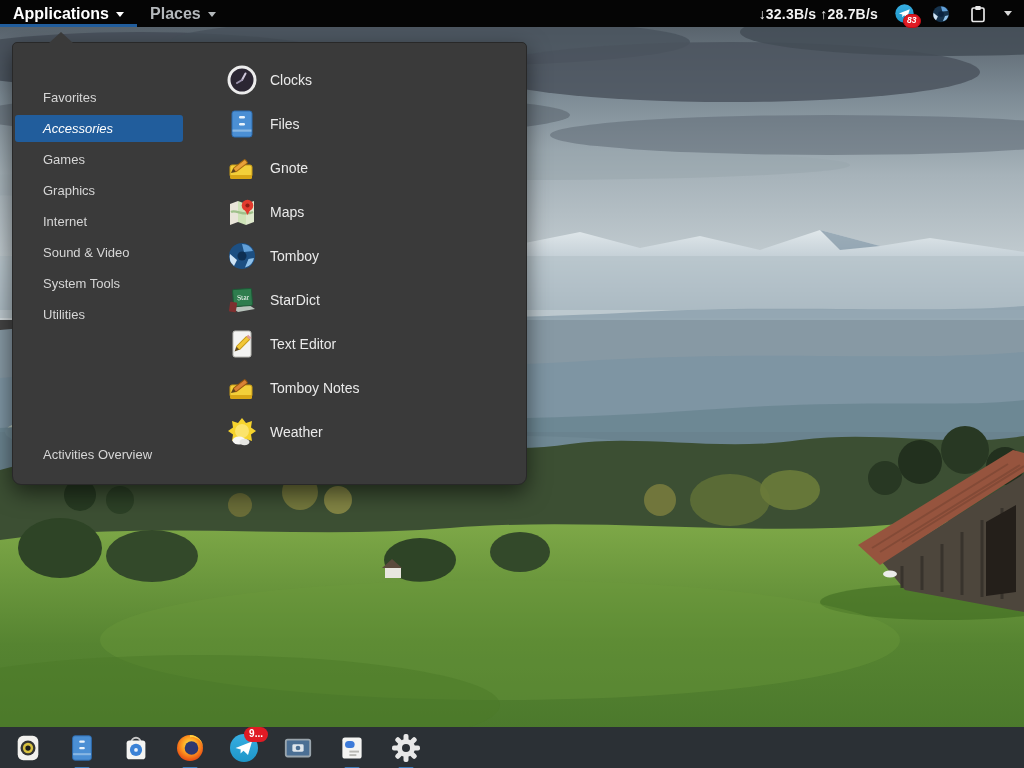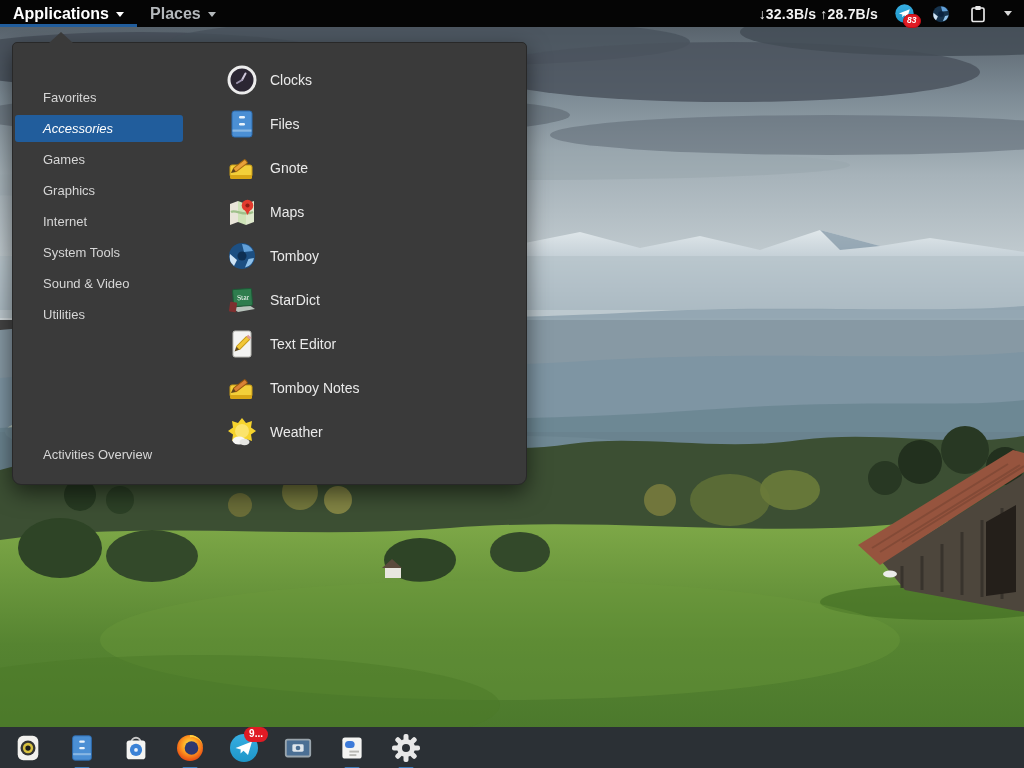--- a/index.html
+++ b/index.html
@@ -203,24 +203,24 @@
     <div class="cat">
         <span>Games</span>
       </div>
     <div class="cat">
         <span>Graphics</span>
       </div>
     <div class="cat">
         <span>Internet</span>
       </div>
     <div class="cat">
+        <span>Sound &amp; Video</span>
+      </div>
+    <div class="cat">
         <span>System Tools</span>
-      </div>
-    <div class="cat">
-        <span>Sound &amp; Video</span>
       </div>
     <div class="cat">
         <span>Utilities</span>
       </div>
   </div>
 
   <div class="activities">Activities Overview</div>
 
   <div class="apps">
 

